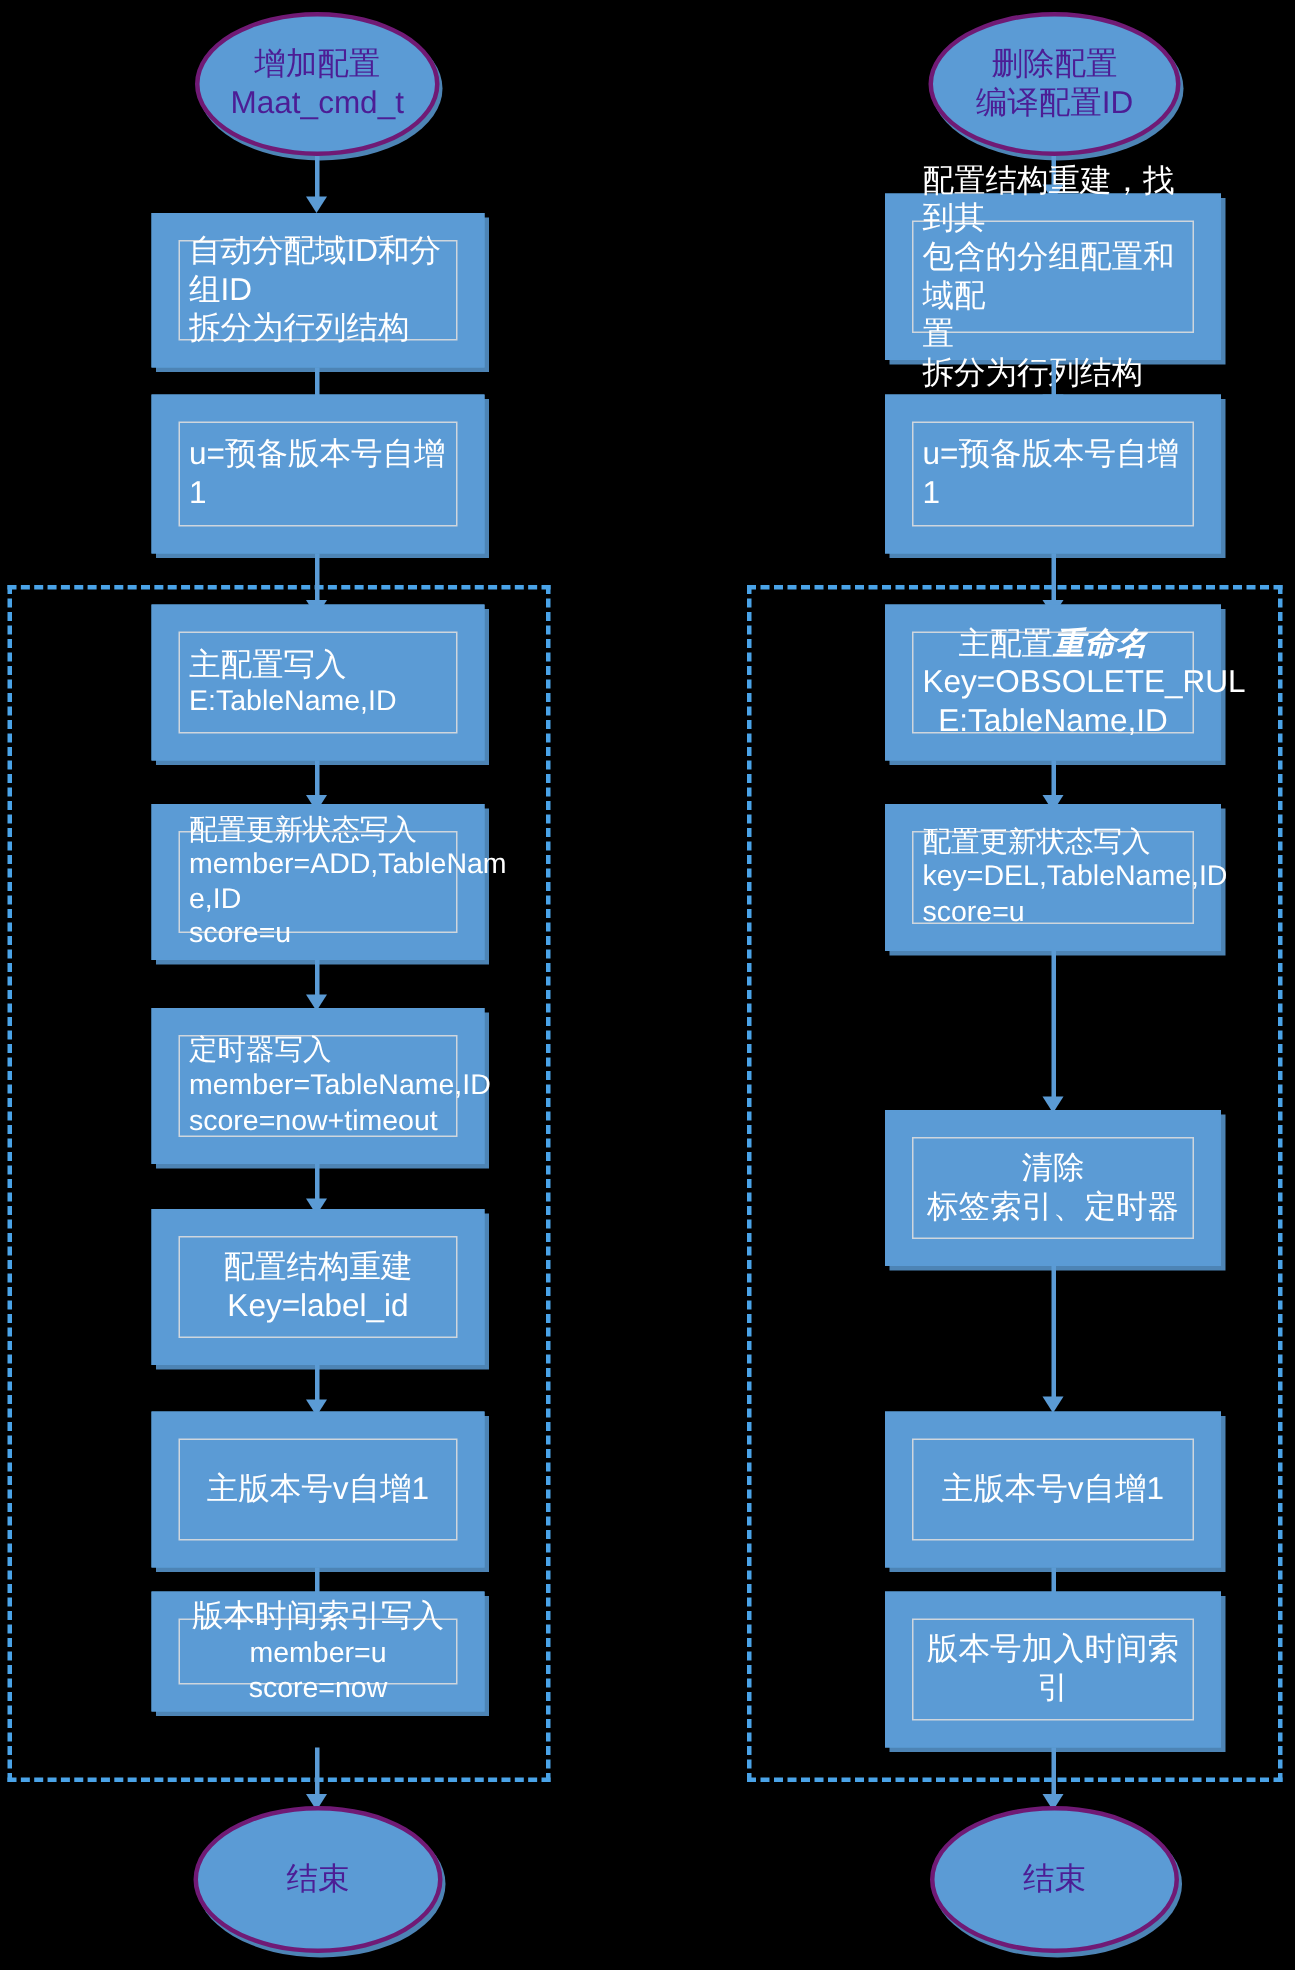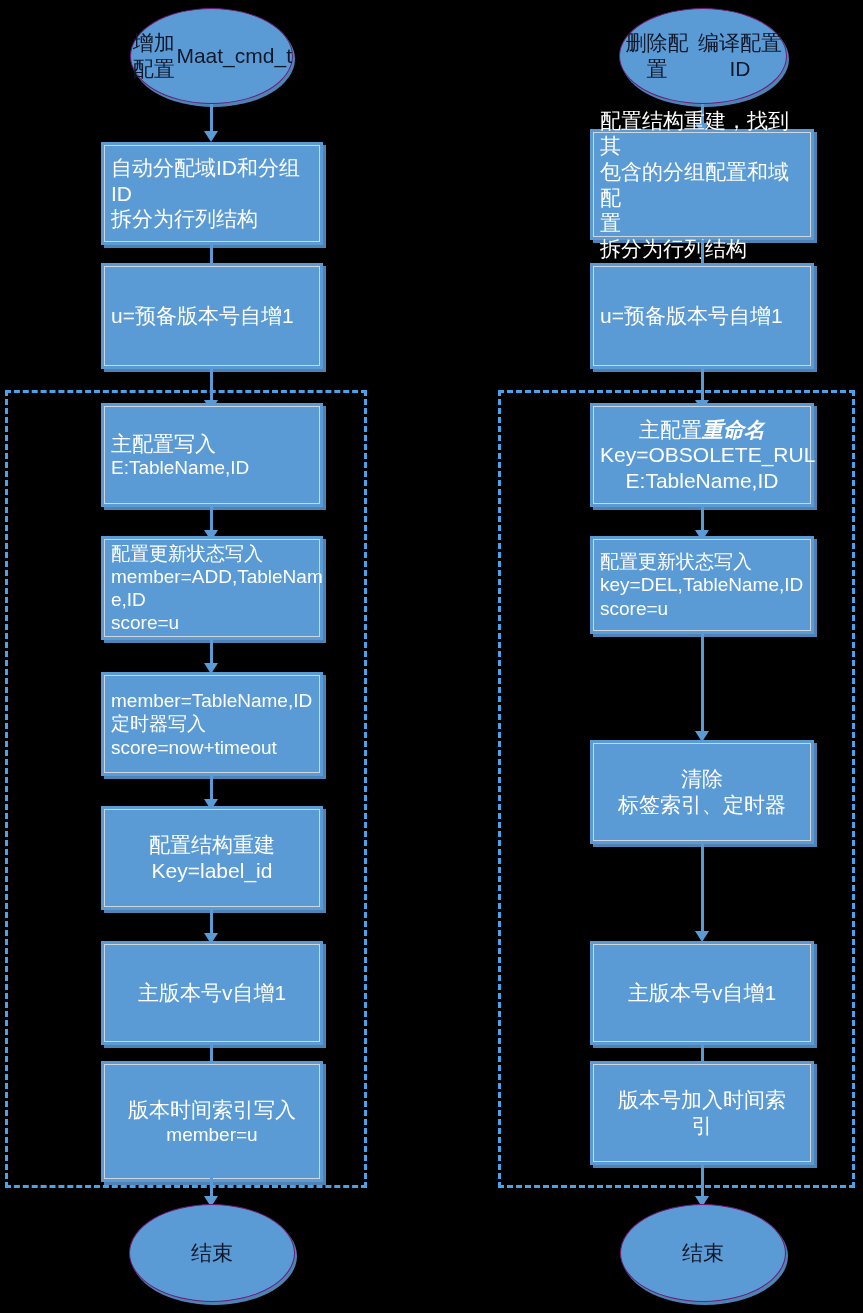--- a/index.html
+++ b/index.html
@@ -29,21 +29,21 @@
   
   .node {
     position: absolute;
     box-sizing: border-box;
     background: #5b9bd5;
     border: 1px solid #5b9bd5;
     box-shadow: 3px 3px 0 0 rgba(91,155,213,0.85);
     display: flex;
     align-items: center;
     justify-content: center;
-    padding: 2px;
+    padding: 17px;
   }
   .node .inner {
     box-sizing: border-box;
     width: 100%;
     height: 100%;
     border: 1px solid #cfd6dd;
     display: flex;
     flex-direction: column;
     align-items: center;
     justify-content: center;
@@ -58,28 +58,28 @@
   .c-left   { text-align: left; }
 
   .big   { font-size: 21px; }
   .mid   { font-size: 19px; }
   .ital  { font-style: italic; font-weight: bold; }
 
   
   .ellipse {
     position: absolute;
     background: #5b9bd5;
-    border: 1px solid #701a75;
+    border: 3px solid #701a75;
     border-radius: 50%;
     box-shadow: 2px 3px 0 0 rgba(91,155,213,0.85);
     display: flex;
-    flex-direction: row;
+    flex-direction: column;
     align-items: center;
     justify-content: center;
-    color: #0f172a;
+    color: #4c1d95;
     font-size: 21px;
     line-height: 1.25;
     text-align: center;
     box-sizing: border-box;
   }
 
   
   .arrow {
     position: absolute;
     width: 0;
@@ -165,22 +165,22 @@
     </div>
   </div>
 
   <div class="arrow" style="left:211px; top:640px; height:34px;">
     <div class="shaft" style="height:24px;"></div>
     <div class="head" style="top:23px;"></div>
   </div>
 
   <div class="node" style="left:101px; top:672px; width:222px; height:104px;">
     <div class="inner">
+      <div class="tline mid c-left">定时器写入</div>
       <div class="tline mid c-left">member=TableName,ID</div>
-      <div class="tline mid c-left">定时器写入</div>
       <div class="tline mid c-left">score=now+timeout</div>
     </div>
   </div>
 
   <div class="arrow" style="left:211px; top:776px; height:34px;">
     <div class="shaft" style="height:24px;"></div>
     <div class="head" style="top:23px;"></div>
   </div>
 
   <div class="node" style="left:101px; top:806px; width:222px; height:104px;">
@@ -199,24 +199,25 @@
     <div class="inner">
       <div class="tline big c-center">主版本号v自增1</div>
     </div>
   </div>
 
   <div class="arrow" style="left:211px; top:1045px; height:34px;">
     <div class="shaft" style="height:24px;"></div>
     <div class="head" style="top:23px;"></div>
   </div>
 
-  <div class="node" style="left:101px; top:1061px; width:222px; height:121px;">
+  <div class="node" style="left:101px; top:1061px; width:222px; height:80px;">
     <div class="inner">
       <div class="tline big c-center">版本时间索引写入</div>
       <div class="tline mid c-center">member=u</div>
+      <div class="tline mid c-center">score=now</div>
     </div>
   </div>
 
   <div class="arrow" style="left:211px; top:1165px; height:42px;">
     <div class="shaft" style="height:32px;"></div>
     <div class="head" style="top:31px;"></div>
   </div>
 
   <div class="ellipse" style="left:129px; top:1204px; width:166px; height:98px;">
     <span>结束</span>

